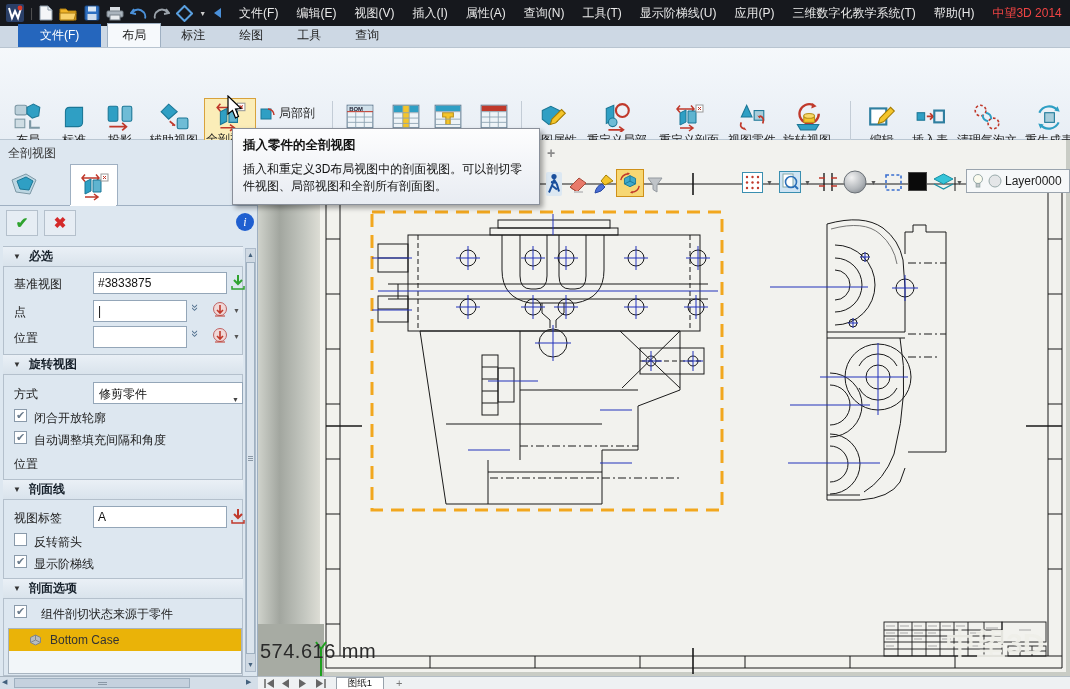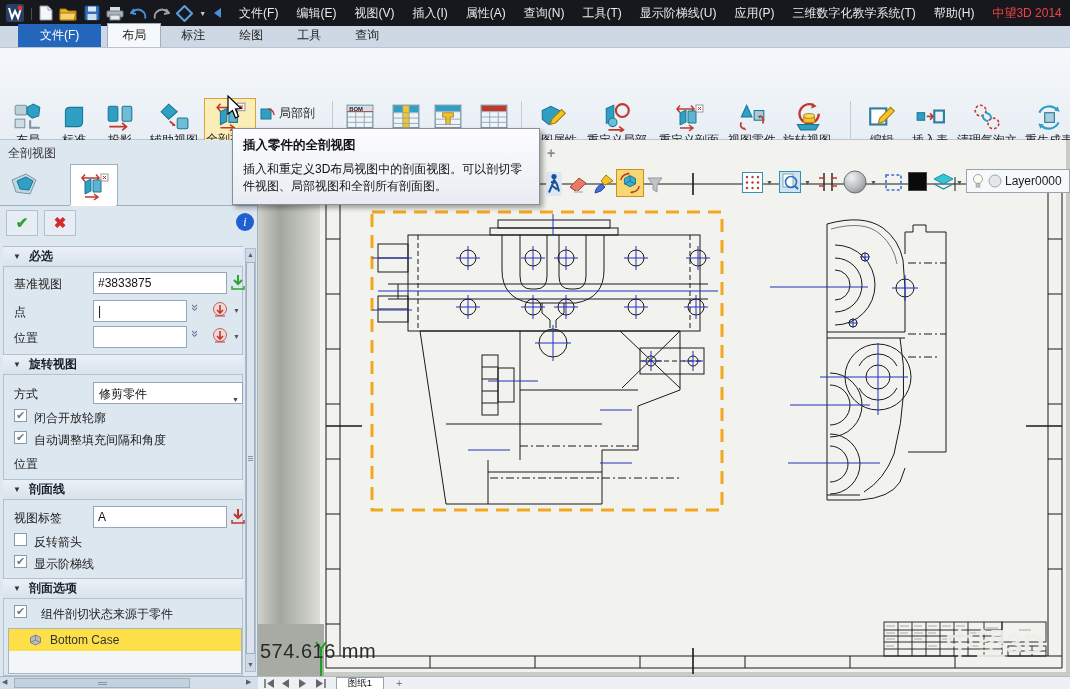--- a/index.html
+++ b/index.html
@@ -696,21 +696,21 @@
     <span class="chk" style="left:14px;top:415px;">✔</span>
     <span class="fl" style="left:34px;top:416px;">显示阶梯线</span>
 
     <div class="sh" style="top:438px;">
         <span class="tri">▼</span>
         <span>剖面选项</span>
       </div>
     <span class="chk" style="left:14px;top:465px;">✔</span>
     <span class="fl" style="left:41px;top:466px;">组件剖切状态来源于零件</span>
     <div class="ab" style="left:8px;top:488px;width:234px;height:46px;background:#f2f6f9;border:1px solid #a8b4c0;">
-      <div style="height:22px;background:#fde047;display:flex;align-items:center;gap:8px;padding-left:20px;">
+      <div style="height:22px;background:#eab308;display:flex;align-items:center;gap:8px;padding-left:20px;">
         <span>
             <svg width="13" height="13" viewBox="0 0 13 13">
               <path d="M6.5,1 l5,2.5 v5 l-5,2.5 -5,-2.5 v-5 z" fill="#b8bcc0" stroke="#82868a"></path>
               <path d="M6.5,1 v5 l5,2.5 M6.5,6 l-5,2.5" stroke="#82868a" fill="none"></path>
             </svg>
           </span>
         <span style="font-size:12px;color:#333;">Bottom Case</span>
       </div>
     </div>
 

